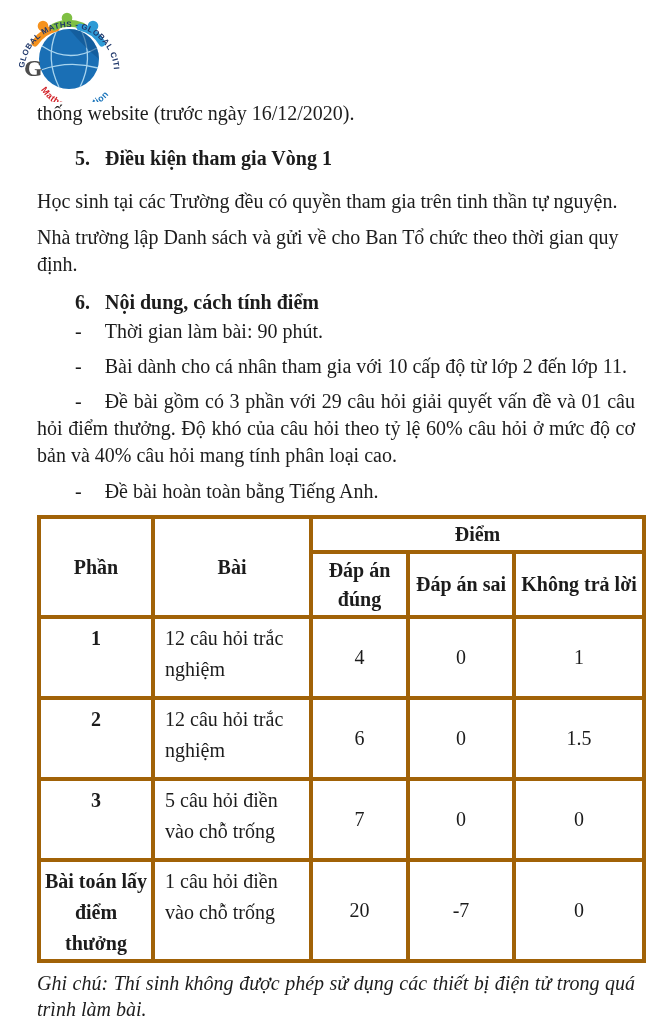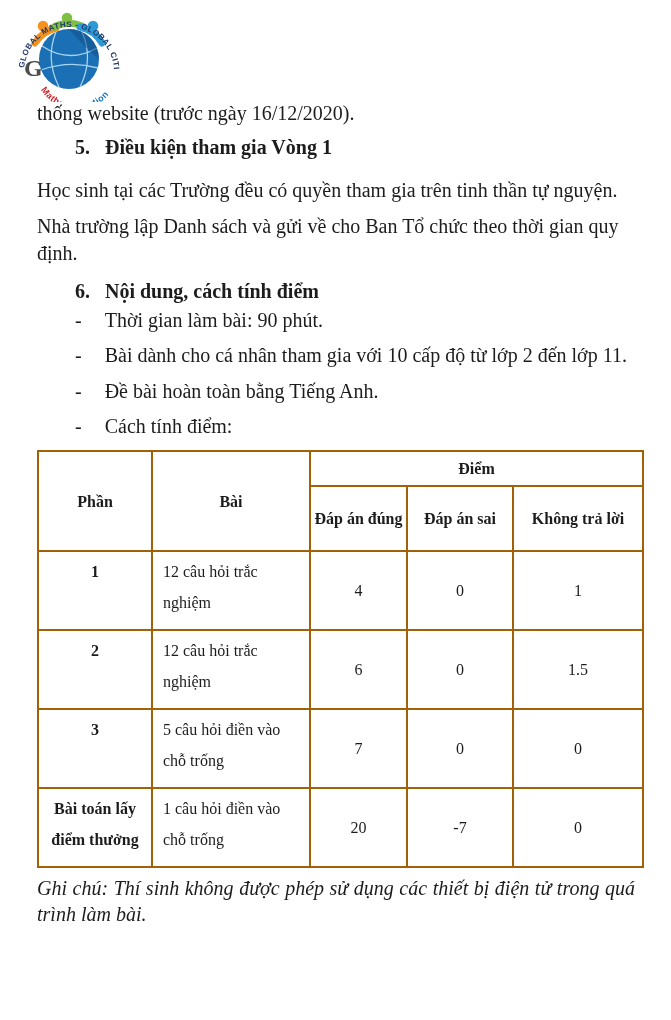--- a/index.html
+++ b/index.html
@@ -5,29 +5,29 @@
   html,body{margin:0;padding:0;}
   body{
     width:671px;height:1020px;background:#ffffff;
     font-family:"Liberation Serif", serif;color:#1c1c1c;
     overflow:hidden;
   }
   .page{position:relative;width:671px;height:1020px;background:#fff;}
   .logo{position:absolute;left:12px;top:2px;width:110px;height:100px;}
   .content{position:absolute;left:37px;top:100px;width:598px;font-size:20px;line-height:27px;}
   p{margin:0;}
-  .heading{font-weight:bold;padding-left:38px;margin-top:7px;}
+  .heading{font-weight:bold;padding-left:38px;margin-top:18px;}
   .h-num{display:inline-block;min-width:30px;}
   .para{margin-top:16px;}
   .tight{margin-top:9px;}
   .li{margin-top:8px;text-indent:38px;}
   .sp{display:inline-block;width:23px;}
   .just{text-align:justify;}
   .scoring{border-collapse:collapse;margin-top:10px;width:605px;table-layout:fixed;}
-  .scoring th,.scoring td{border:2px solid #a16207;font-size:16px;margin-top:28px;}
+  .scoring th,.scoring td{border:4px solid #a16207;font-size:20px;margin-top:28px;}
   .scoring th{font-weight:bold;text-align:center;vertical-align:middle;line-height:29px;padding:0 2px;}
   .r-diem{height:35px;}
   .r-sub{height:65px;}
   .c1{text-align:center;vertical-align:top;font-weight:bold;padding:4px 2px 0 2px;line-height:31px;}
   .c2{text-align:left;vertical-align:top;padding:4px 6px 11px 10px;line-height:31px;}
   .cn{text-align:center;vertical-align:middle;font-weight:normal;}
   .note{margin-top:7px;font-style:italic;line-height:26px;text-align:justify;}
 </style>
 </head>
 <body>
@@ -69,24 +69,24 @@
     <p class="para">Học sinh tại các Trường đều có quyền tham gia trên tinh thần tự nguyện.</p>
 
     <p class="tight">Nhà trường lập Danh sách và gửi về cho Ban Tổ chức theo thời gian quy định.</p>
 
     <p class="heading" style="margin-top:11px"><span class="h-num">6.</span><span>Nội dung, cách tính điểm</span></p>
 
     <p class="li" style="margin-top:2px"><span>-</span><span class="sp"></span><span>Thời gian làm bài: 90 phút.</span></p>
 
     <p class="li"><span>-</span><span class="sp"></span><span>Bài dành cho cá nhân tham gia với 10 cấp độ từ lớp 2 đến lớp 11.</span></p>
 
+    <p class="li just"><span>-</span><span class="sp"></span><span>Đề bài gồm có 3 phần với 29 câu hỏi giải quyết vấn đề và 01 câu hỏi điểm thưởng. Độ khó của câu hỏi theo tỷ lệ 60% câu hỏi ở mức độ cơ bản và 40% câu hỏi mang tính phân loại cao.</span></p>
 
     <p class="li" style="margin-top:9px"><span>-</span><span class="sp"></span><span>Đề bài hoàn toàn bằng Tiếng Anh.</span></p>
 
-    <p class="li"><span>-</span><span class="sp"></span><span>Cách tính điểm:</span></p>
 
     <table class="scoring">
       <colgroup>
         <col style="width:114px">
           <col style="width:158px">
           <col style="width:97px">
           <col style="width:106px">
           <col style="width:130px">
       </colgroup>
       <tbody>

